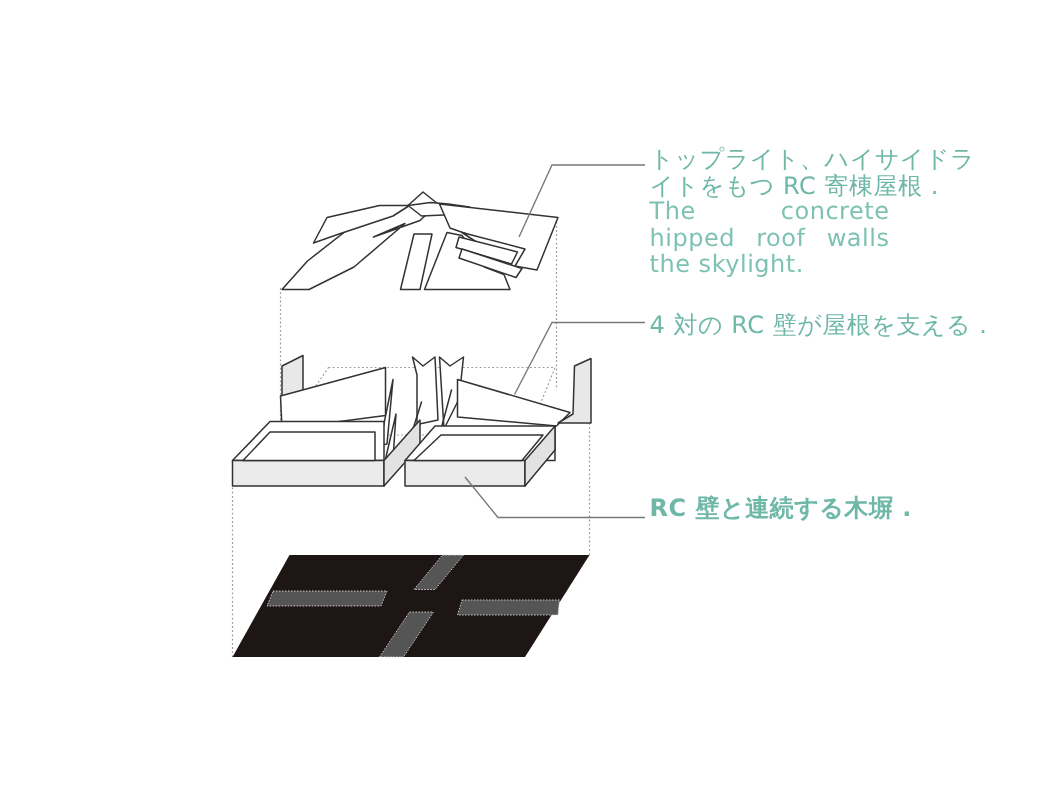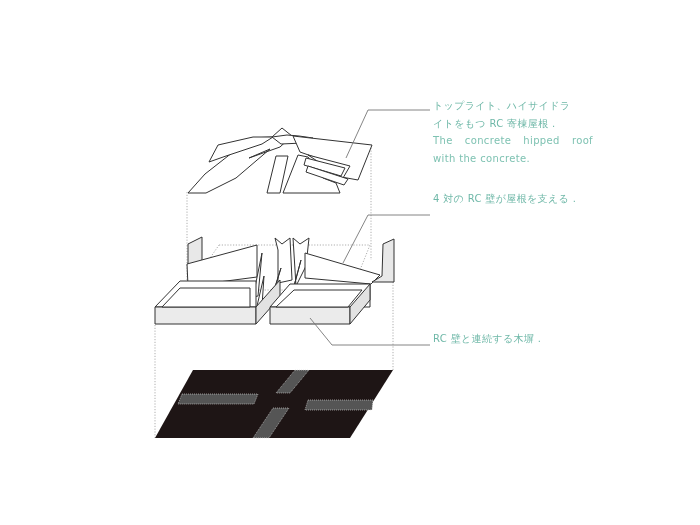--- a/index.html
+++ b/index.html
@@ -1,25 +1,25 @@
 <!DOCTYPE html>
 <html><head>
   <meta charset="utf-8">
   <style>
     html, body { margin: 0; padding: 0; background: #ffffff; }
     body { width: 700px; height: 525px; position: relative; overflow: hidden;
            font-family: "DejaVu Sans", sans-serif; }
     svg.diagram { position: absolute; left: 0; top: 0; }
     .annot { position: absolute; left: 433px; width: 160px; color: #6fb8a8;
-             font-size: 10px; line-height: 17.5px; letter-spacing: 0.35px; }
+             font-size: 16px; line-height: 17.5px; letter-spacing: 0.35px; }
     .annot .jp { display: block; white-space: nowrap; }
     .annot .en { display: block; color: #7ec2b2; text-align: justify; }
     #annot-roof { top: 97px; }
-    #annot-walls { top: 190px; }
-    #annot-blinds { top: 330px; }
+    #annot-walls { top: 208px; }
+    #annot-blinds { top: 330px; font-weight: bold; }
   </style>
 </head>
 <body>
 
 <svg class="diagram" width="700" height="525" viewBox="0 0 700 525" xmlns="http://www.w3.org/2000/svg">
 
   <g stroke="#999" stroke-width="0.8" stroke-dasharray="1.2,1.6" fill="none">
     <line x1="187" y1="192" x2="187" y2="310"></line>
     <line x1="371" y1="145" x2="371" y2="260"></line>
     <line x1="155" y1="325" x2="155" y2="438"></line>
@@ -76,21 +76,21 @@
   <g stroke="#777" stroke-width="0.9" fill="none">
     <polyline points="346,158 368,110 430,110"></polyline>
     <polyline points="343,263 368,215 430,215"></polyline>
     <polyline points="310,318 332,345 430,345"></polyline>
   </g>
 </svg>
 
 <div class="annot" id="annot-roof">
   <span class="jp">トップライト、ハイサイドラ</span>
   <span class="jp">イトをもつ RC 寄棟屋根 .</span>
-  <span class="en">The concrete hipped roof with the concrete.</span>
+  <span class="en">The concrete hipped roof walls the skylight.</span>
 </div>
 
 <div class="annot" id="annot-walls">
   <span class="jp">4 対の RC 壁が屋根を支える .</span>
 </div>
 
 <div class="annot" id="annot-blinds">
   <span class="jp">RC 壁と連続する木塀 .</span>
 </div>
 

